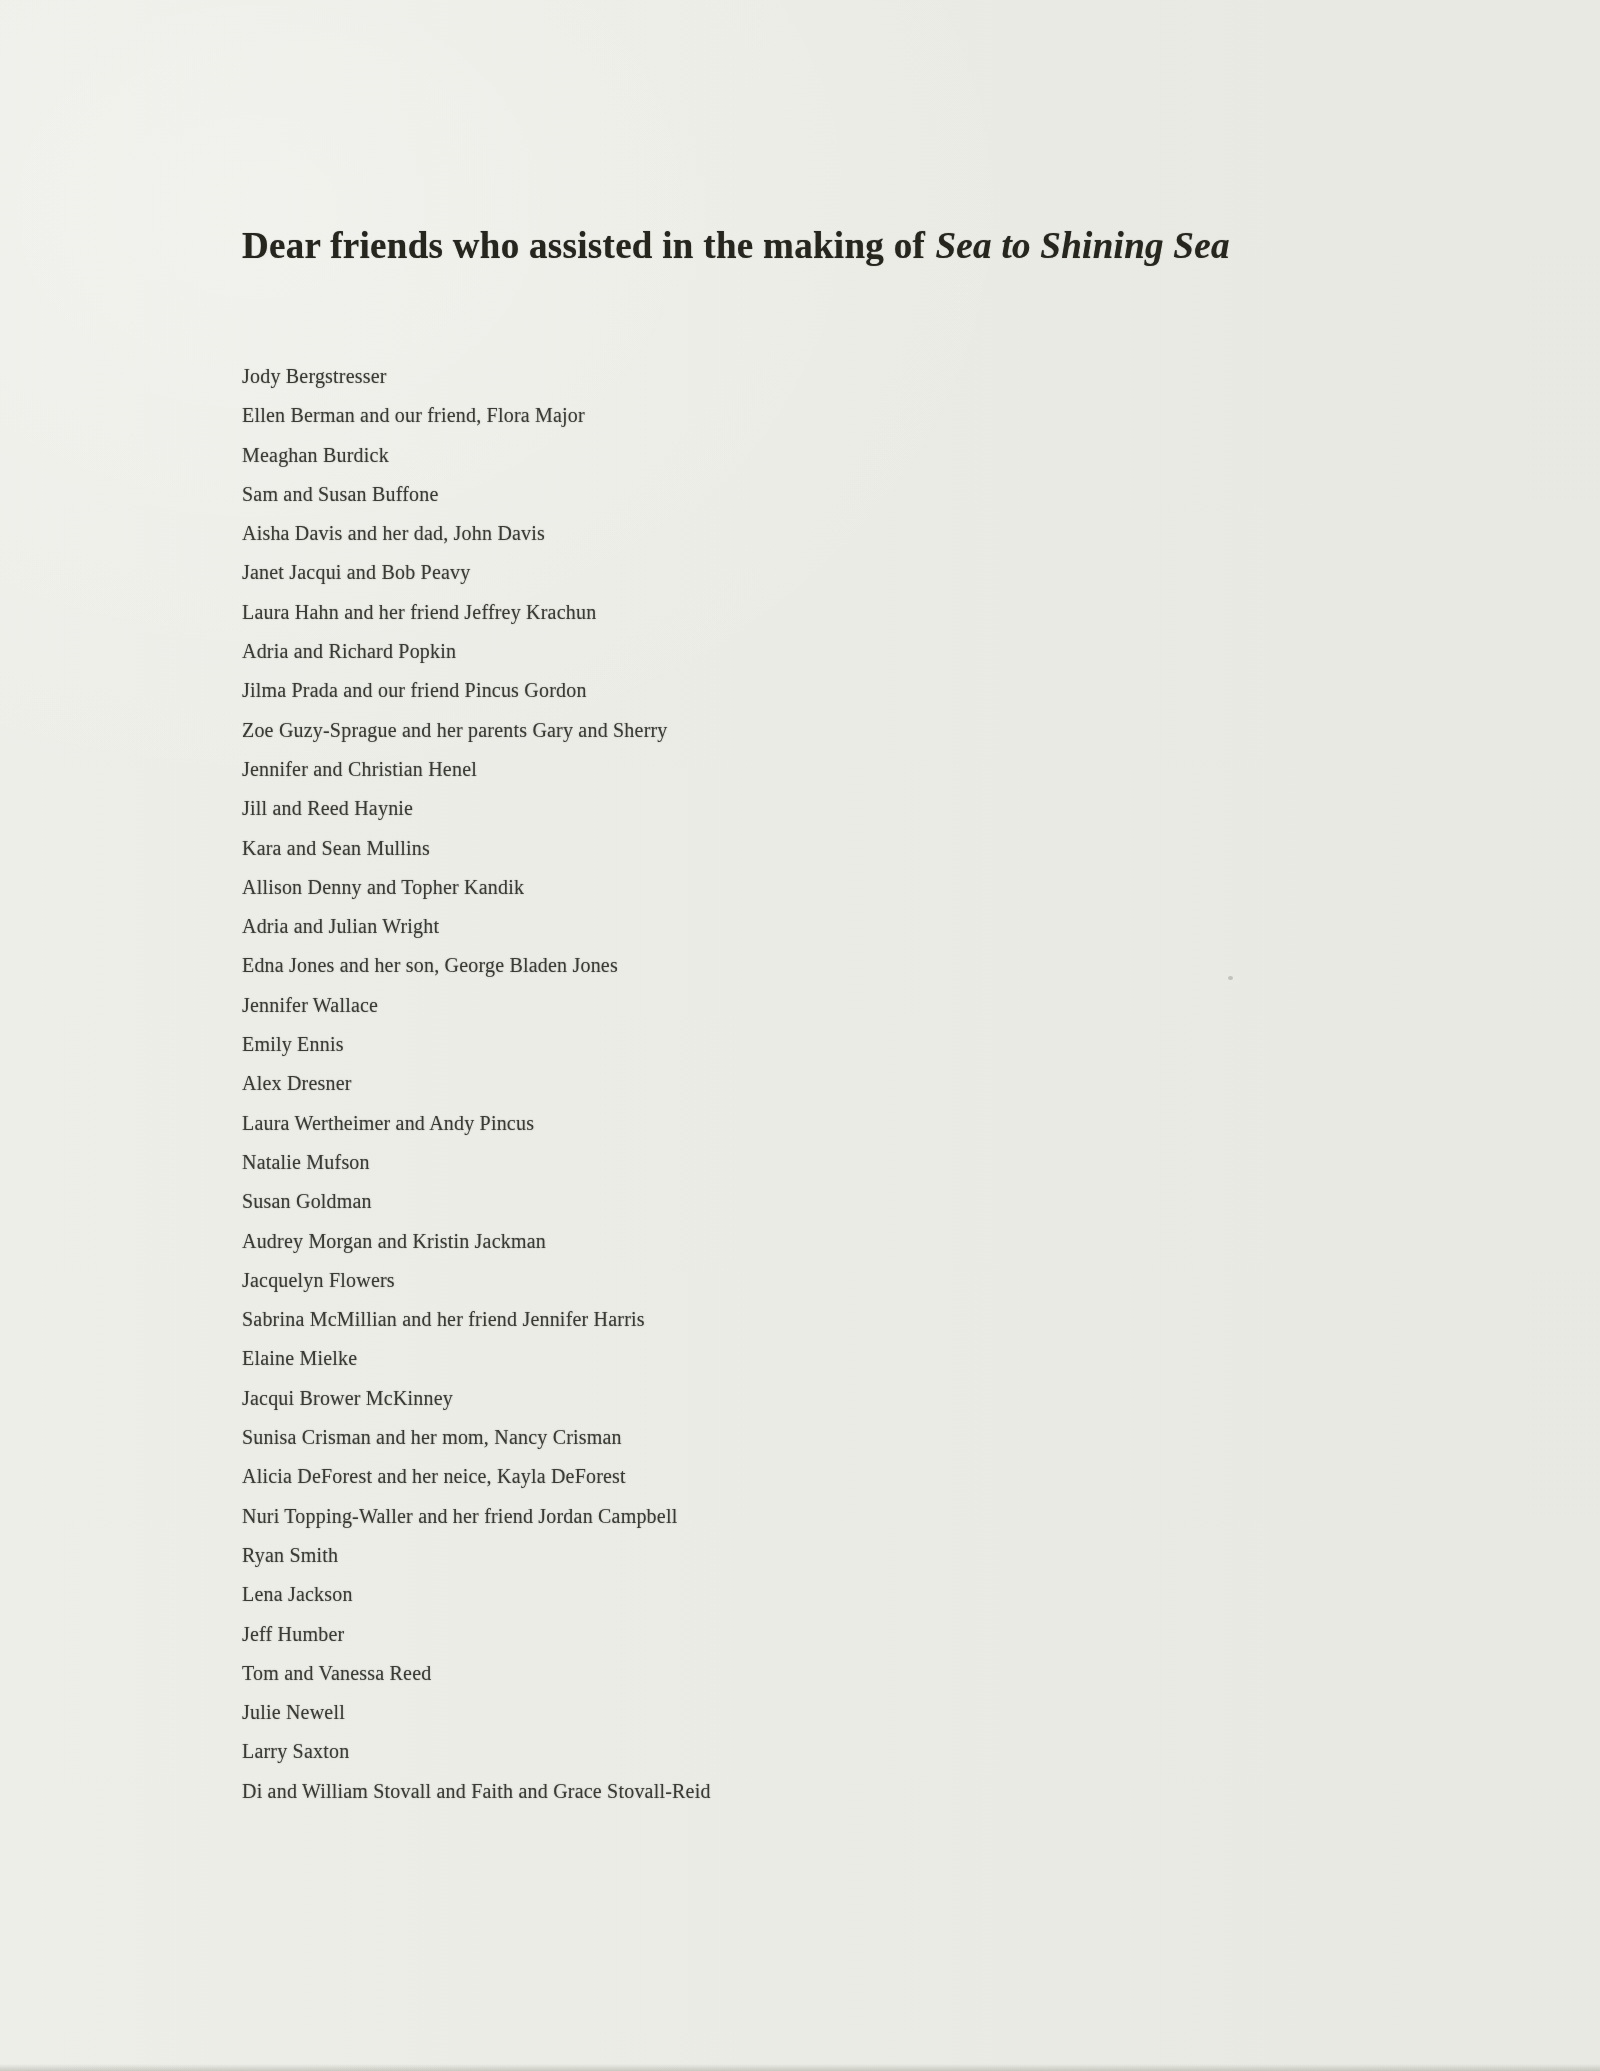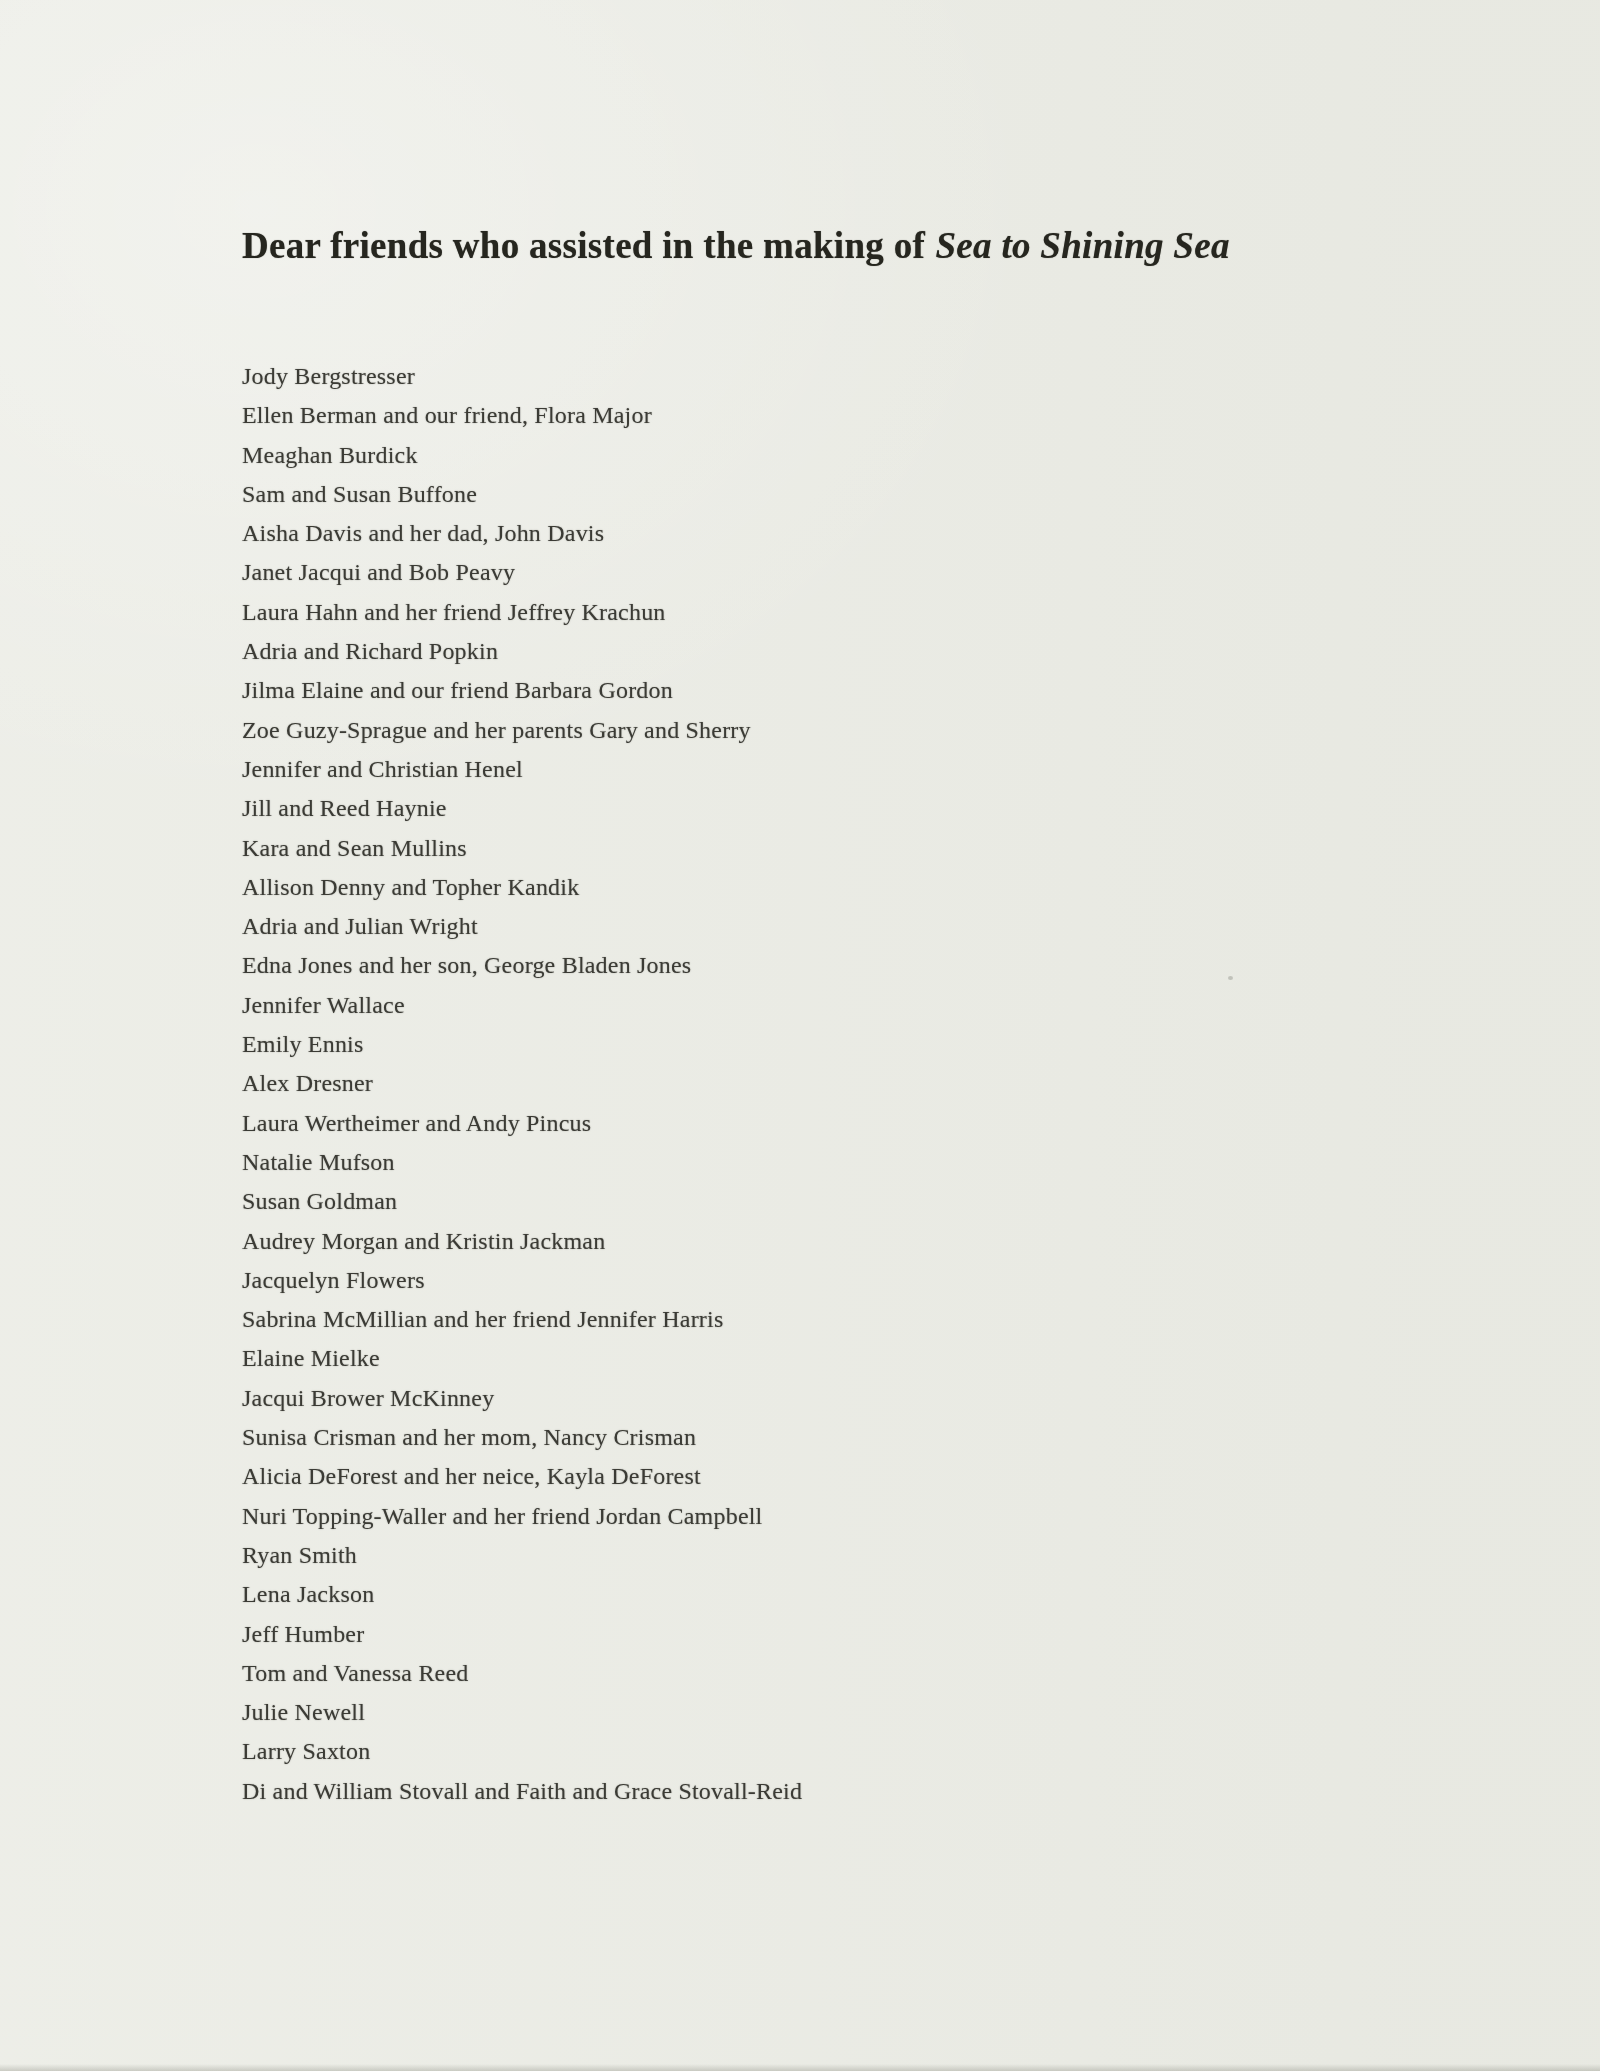--- a/index.html
+++ b/index.html
@@ -37,21 +37,21 @@
   .page-title .work-title {
     font-style: italic;
     margin-left: 0.28em;
   }
   .names-list {
     position: absolute;
     left: 242px;
     top: 357px;
     width: 1200px;
     color: #3b3b35;
-    font-size: 24px;
+    font-size: 20px;
     line-height: 39.3px;
     letter-spacing: 0.2px;
     text-shadow: 0 0 1.4px rgba(59,59,53,0.45);
   }
   .credit-line {
     white-space: nowrap;
   }
   .scan-speck {
     position: absolute;
     left: 1228px;
@@ -78,21 +78,21 @@
 
   <div class="names-list">
       <div class="credit-line">Jody Bergstresser</div>
       <div class="credit-line">Ellen Berman and our friend, Flora Major</div>
       <div class="credit-line">Meaghan Burdick</div>
       <div class="credit-line">Sam and Susan Buffone</div>
       <div class="credit-line">Aisha Davis and her dad, John Davis</div>
       <div class="credit-line">Janet Jacqui and Bob Peavy</div>
       <div class="credit-line">Laura Hahn and her friend Jeffrey Krachun</div>
       <div class="credit-line">Adria and Richard Popkin</div>
-      <div class="credit-line">Jilma Elaine and our friend Barbara Gordon</div>
+      <div class="credit-line">Jilma Prada and our friend Pincus Gordon</div>
       <div class="credit-line">Zoe Guzy-Sprague and her parents Gary and Sherry</div>
       <div class="credit-line">Jennifer and Christian Henel</div>
       <div class="credit-line">Jill and Reed Haynie</div>
       <div class="credit-line">Kara and Sean Mullins</div>
       <div class="credit-line">Allison Denny and Topher Kandik</div>
       <div class="credit-line">Adria and Julian Wright</div>
       <div class="credit-line">Edna Jones and her son, George Bladen Jones</div>
       <div class="credit-line">Jennifer Wallace</div>
       <div class="credit-line">Emily Ennis</div>
       <div class="credit-line">Alex Dresner</div>

